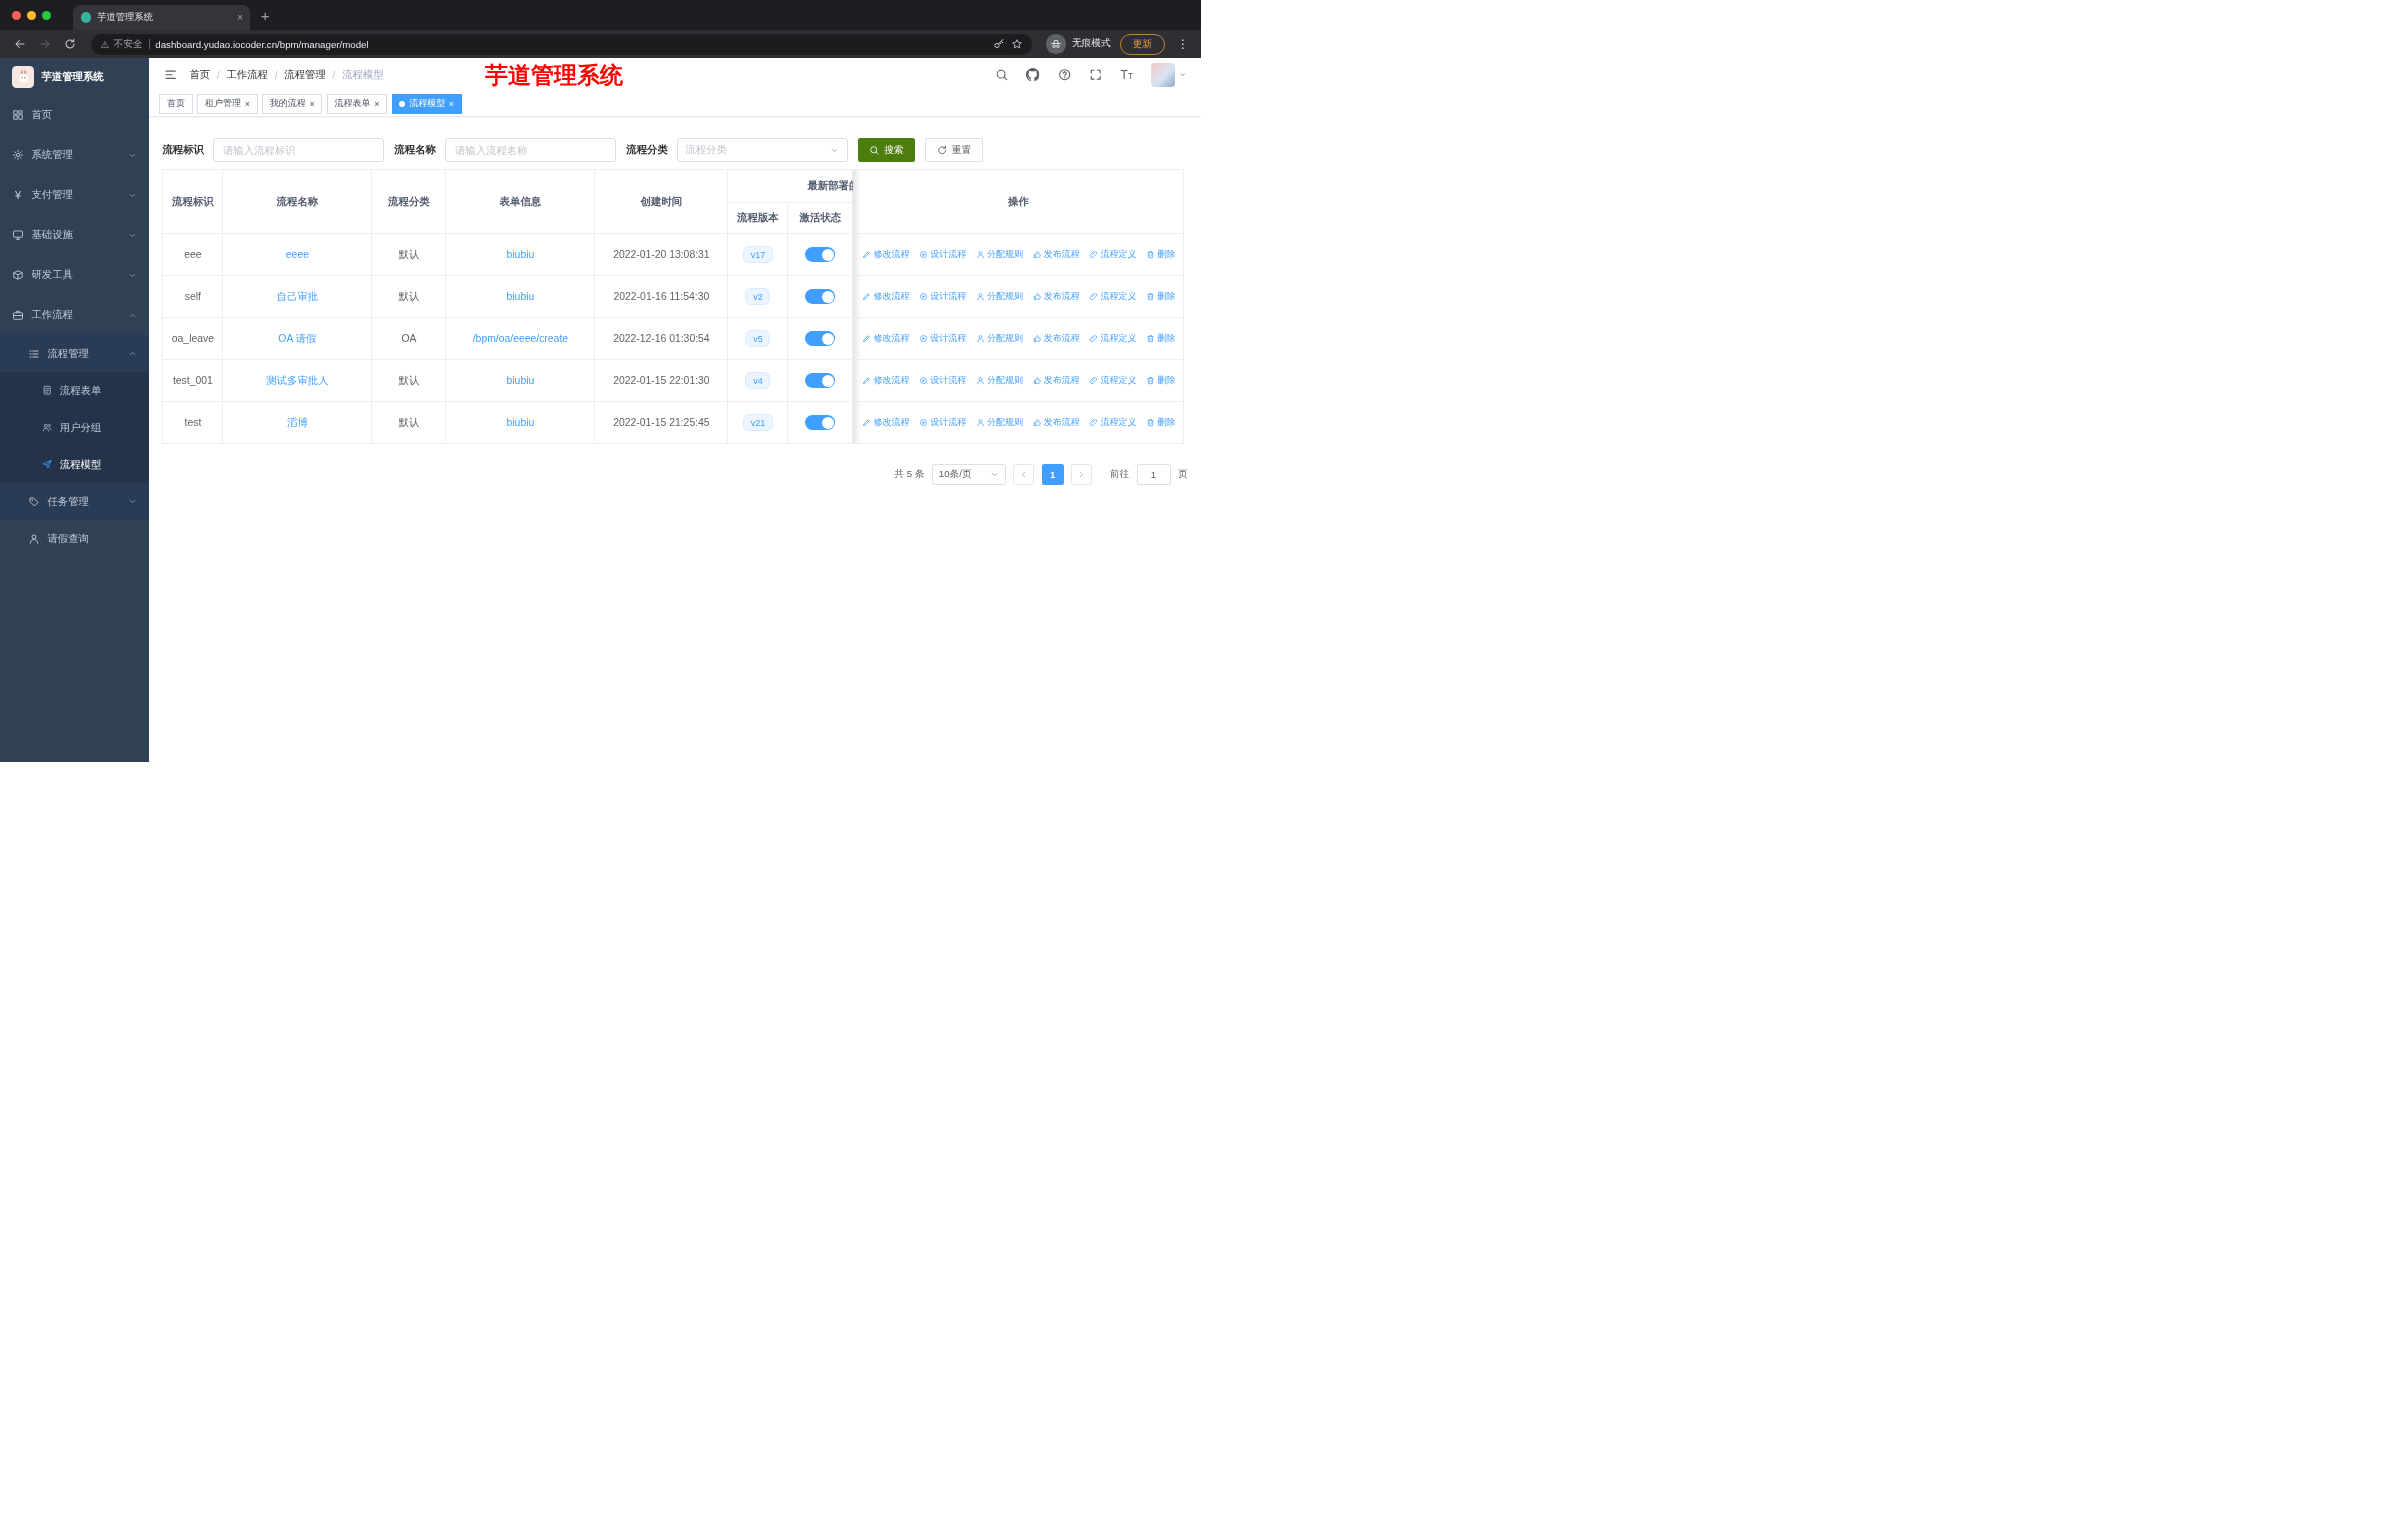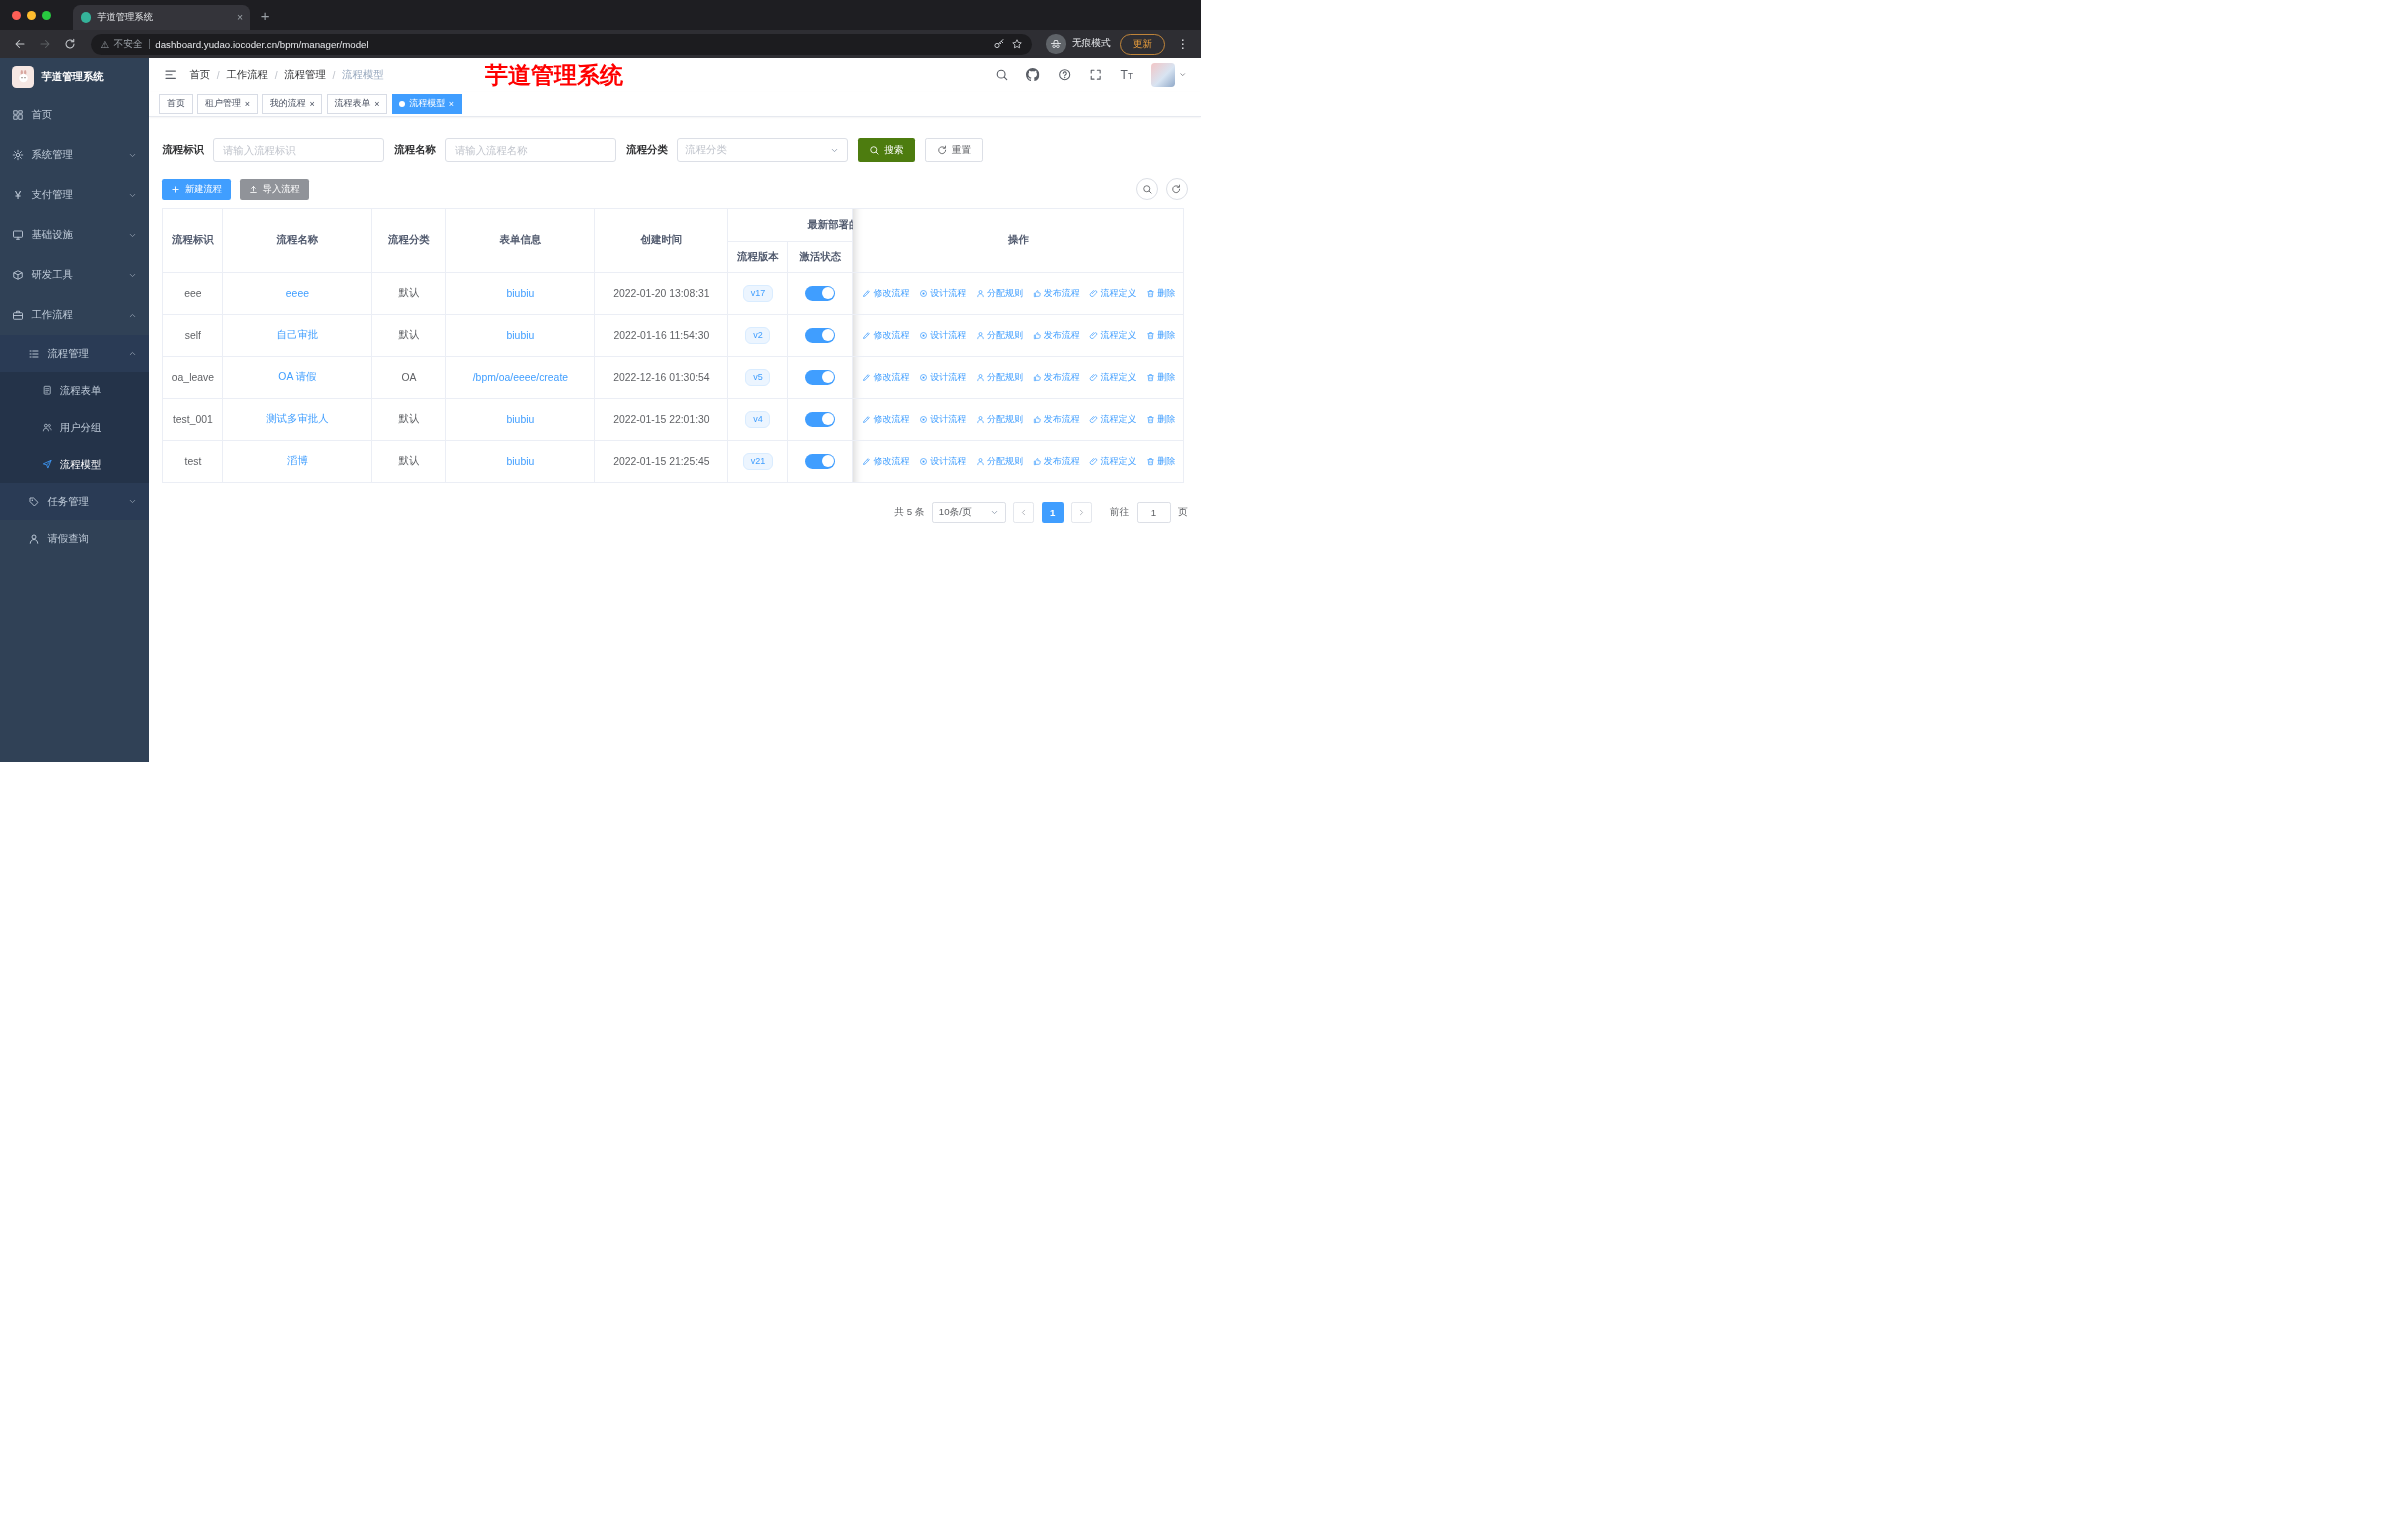--- a/index.html
+++ b/index.html
@@ -516,46 +516,20 @@
           <span>搜索</span>
         </button>
         <button class="btn btn-reset">
           <svg class="i14" viewBox="0 0 14 14" width="10.4" height="10.4">
               <use href="#i-reload"></use>
             </svg>
           <span>重置</span>
         </button>
       </div>
 
-      <div class="actions-row">
-        <button class="btn btn-sm btn-create">
-          <svg class="i12" viewBox="0 0 12 12" width="9" height="9">
-              <use href="#i-plus"></use>
-            </svg>
-          <span>新建流程</span>
-        </button>
-        <button class="btn btn-sm btn-import">
-          <svg class="i12" viewBox="0 0 12 12" width="9" height="9">
-              <use href="#i-upload"></use>
-            </svg>
-          <span>导入流程</span>
-        </button>
-        <div class="round-btns">
-          <span class="round-btn">
-              <svg class="i14" viewBox="0 0 14 14" width="10.4" height="10.4">
-                <use href="#i-search"></use>
-              </svg>
-            </span>
-          <span class="round-btn">
-              <svg class="i14" viewBox="0 0 14 14" width="10.4" height="10.4">
-                <use href="#i-reload"></use>
-              </svg>
-            </span>
-        </div>
-      </div>
 
       <div class="tbl-wrap">
         <table class="tbl">
           <colgroup>
             <col style="width:60px">
               <col style="width:149px">
               <col style="width:74px">
               <col style="width:149px">
             <col style="width:133px">
               <col style="width:60px">

